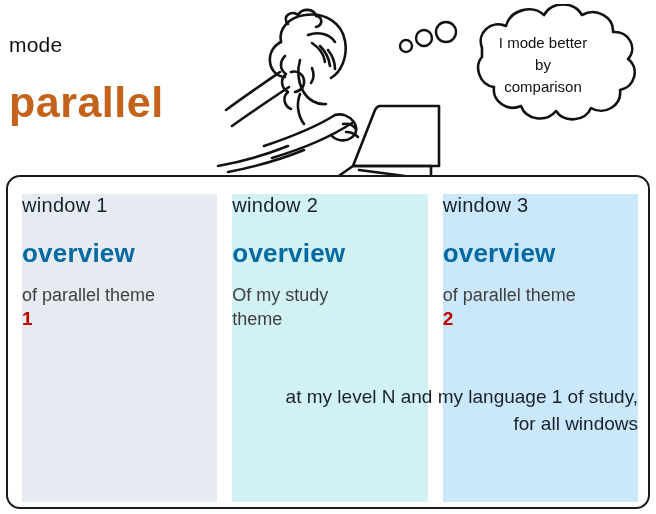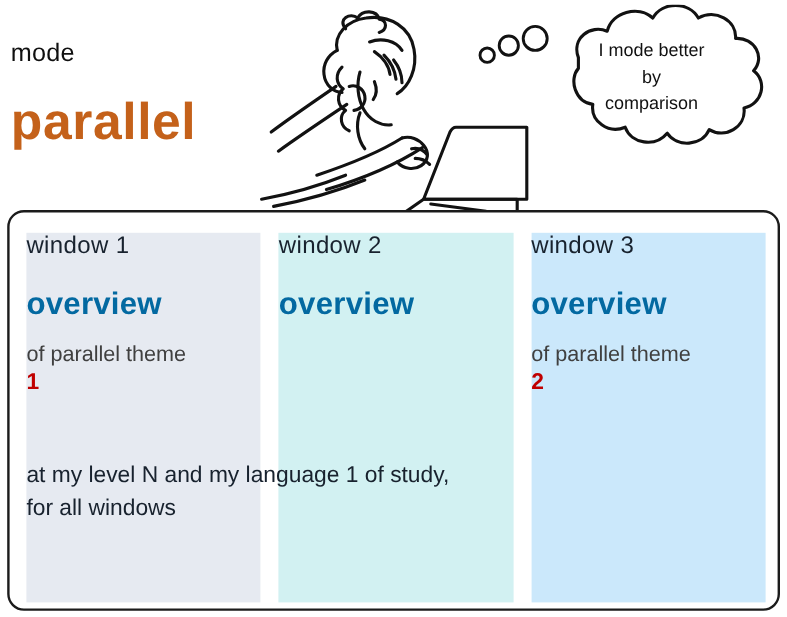--- a/index.html
+++ b/index.html
@@ -128,21 +128,21 @@
     font-size: 19px;
     font-weight: bold;
     color: #c00000;
   }
 
   
   #caption {
     position: absolute;
     left: 22px; top: 384px;
     width: 616px;
-    text-align: left;
+    text-align: right;
     font-size: 19px;
     line-height: 1.42;
     color: #18222e;
     white-space: pre-line;
   }
 </style>
 </head>
 <body>
 
 <div id="header-area">
@@ -228,20 +228,22 @@
   <div class="panel-text">
     <div class="window-label">window 1</div>
     <div class="overview-word">overview</div>
     <div class="overview-sub">of parallel theme</div>
     <div class="overview-num">1</div>
   </div>
 
   <div class="panel-text">
     <div class="window-label">window 2</div>
     <div class="overview-word">overview</div>
+    <div class="overview-sub">Of my study
+theme</div>
     <div class="overview-num"></div>
   </div>
 
   <div class="panel-text">
     <div class="window-label">window 3</div>
     <div class="overview-word">overview</div>
     <div class="overview-sub">of parallel theme</div>
     <div class="overview-num">2</div>
   </div>
 </div>

